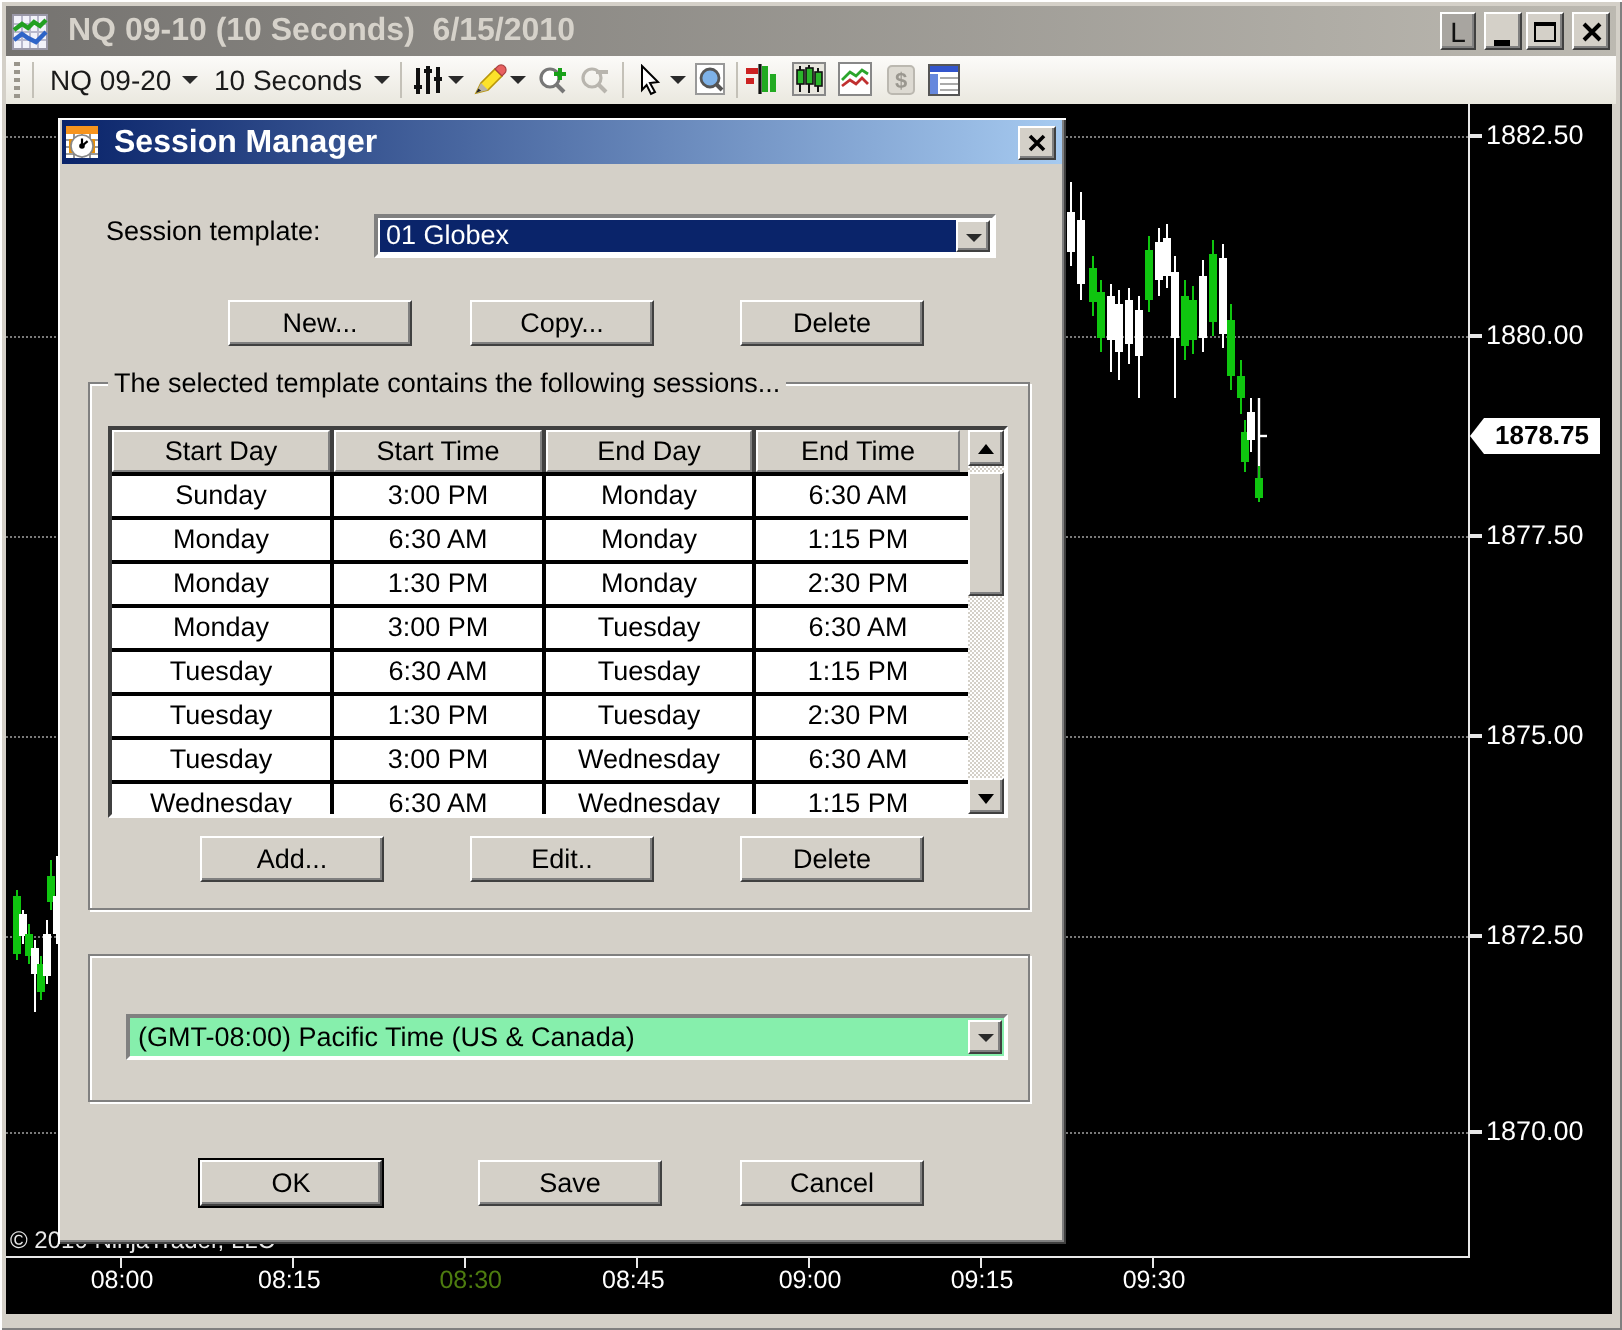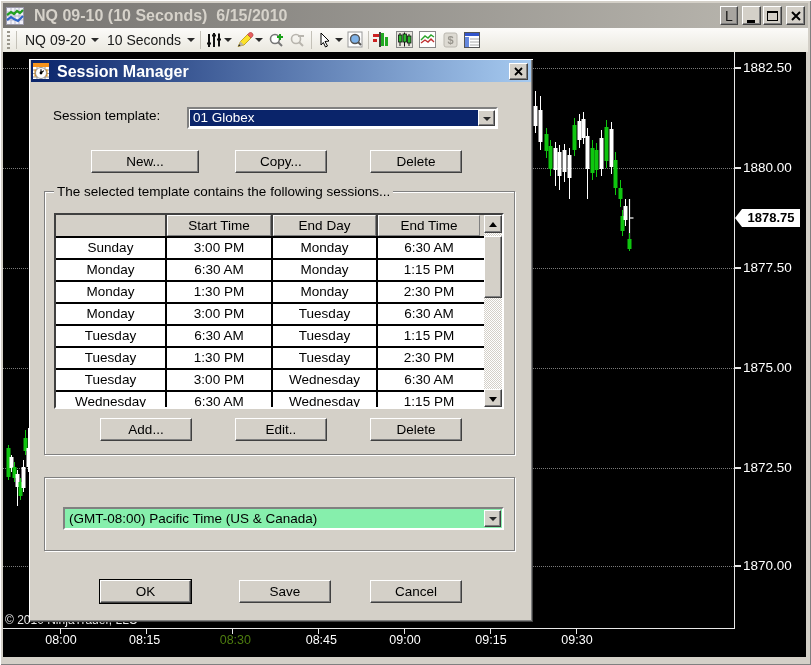--- a/index.html
+++ b/index.html
@@ -153,21 +153,21 @@
   <div class="abs" style="left:57px;top:577px;width:1px;height:5px;background:#E8E8E8;"></div>
   <div class="abs" style="left:143px;top:577px;width:1px;height:5px;background:#E8E8E8;"></div>
   <div class="abs" style="left:229px;top:577px;width:1px;height:5px;background:#E8E8E8;"></div>
   <div class="abs" style="left:315px;top:577px;width:1px;height:5px;background:#E8E8E8;"></div>
   <div class="abs" style="left:401px;top:577px;width:1px;height:5px;background:#E8E8E8;"></div>
   <div class="abs" style="left:487px;top:577px;width:1px;height:5px;background:#E8E8E8;"></div>
   <div class="abs" style="left:573px;top:577px;width:1px;height:5px;background:#E8E8E8;"></div>
   <div class="abs" style="left:40px;top:581px;width:36px;color:#fff;font-size:12.5px;text-align:center;">08:00</div>
   <div class="abs" style="left:126px;top:581px;width:36px;color:#fff;font-size:12.5px;">08:15</div>
   <div class="abs" style="left:212px;top:581px;width:36px;color:#4d7c0f;font-size:12.5px;text-align:right;">08:30</div>
-  <div class="abs" style="left:298px;top:581px;width:36px;color:#fff;font-size:12.5px;text-align:right;">08:45</div>
+  <div class="abs" style="left:298px;top:581px;width:36px;color:#fff;font-size:12.5px;text-align:left;">08:45</div>
   <div class="abs" style="left:384px;top:581px;width:36px;color:#fff;font-size:12.5px;text-align:center;">09:00</div>
   <div class="abs" style="left:470px;top:581px;width:36px;color:#fff;font-size:12.5px;text-align:center;">09:15</div>
   <div class="abs" style="left:556px;top:581px;width:36px;color:#fff;font-size:12.5px;text-align:center;">09:30</div>
 
   <div class="abs" style="left:2px;top:561px;color:#E8E8E8;font-size:12px;">© 2010 NinjaTrader, LLC</div>
 
   <svg class="abs" id="candles" style="left:0;top:0" width="803" height="605" viewBox="0 0 803 605">
       <line x1="626.5" y1="147" x2="626.5" y2="187" stroke="#fff" stroke-width="1.2"></line>
       <line x1="626.5" y1="166" x2="630.5" y2="166" stroke="#fff" stroke-width="1.2"></line>
       <line x1="532.5" y1="39" x2="532.5" y2="81" stroke="#FFFFFF" stroke-width="1"></line>
@@ -255,30 +255,31 @@
   </div>
 
   <div class="abs" style="left:24px;top:49px;">Session template:</div>
   <div class="abs sunk" style="left:158px;top:48px;width:311px;height:22px;background:#fff;">
     <div class="abs" style="left:1px;top:1px;right:18px;bottom:1px;background:#0A246A;color:#fff;padding-left:3px;line-height:16px;">01 Globex</div>
     <div class="abs btn" style="right:1px;top:1px;width:17px;height:16px;">
         <div class="dd" style="margin:6px auto 0;"></div>
       </div>
   </div>
 
-  <div class="abs btn" style="left:62px;top:91px;width:108px;height:23px;line-height:22px;">New...</div>
+  <div class="abs btn" style="left:85px;top:91px;width:92px;height:23px;line-height:22px;">New...</div>
   <div class="abs btn" style="left:206px;top:91px;width:92px;height:23px;line-height:22px;">Copy...</div>
   <div class="abs btn" style="left:341px;top:91px;width:92px;height:23px;line-height:22px;">Delete</div>
 
   <div class="abs grp" style="left:15px;top:132px;width:471px;height:264px;"></div>
   <div class="abs" style="left:25px;top:125px;background:#D4D0C8;padding:0 3px;">The selected template contains the following sessions...</div>
 
   <div class="abs" id="tbl" style="left:25px;top:154px;width:450px;height:196px;border:2px solid;border-color:#404040 #FFFFFF #FFFFFF #404040;background:#fff;overflow:hidden;font-size:13.5px;">
 
     <div class="abs" id="thead" style="left:0;top:0;width:428px;height:23px;background:#D4D0C8;border-bottom:2px solid #000;">
+        <div class="abs" style="left: 0px; top: 0px; width: 109px; height: 21px; background: rgb(212, 208, 200); border-width: 1px; border-style: solid; border-image: initial; border-color: rgb(255, 255, 255) rgb(128, 128, 128) rgb(128, 128, 128) rgb(255, 255, 255); text-align: center; line-height: 20px;">Start Day</div>
         <div class="abs" style="left: 109px; top: 0px; width: 2px; height: 21px; background: rgb(64, 64, 64);"></div>
         <div class="abs" style="left: 111px; top: 0px; width: 104px; height: 21px; background: rgb(212, 208, 200); border-width: 1px; border-style: solid; border-image: initial; border-color: rgb(255, 255, 255) rgb(128, 128, 128) rgb(128, 128, 128) rgb(255, 255, 255); text-align: center; line-height: 20px;">Start Time</div>
         <div class="abs" style="left: 215px; top: 0px; width: 2px; height: 21px; background: rgb(64, 64, 64);"></div>
         <div class="abs" style="left: 217px; top: 0px; width: 103px; height: 21px; background: rgb(212, 208, 200); border-width: 1px; border-style: solid; border-image: initial; border-color: rgb(255, 255, 255) rgb(128, 128, 128) rgb(128, 128, 128) rgb(255, 255, 255); text-align: center; line-height: 20px;">End Day</div>
         <div class="abs" style="left: 320px; top: 0px; width: 2px; height: 21px; background: rgb(64, 64, 64);"></div>
         <div class="abs" style="left: 322px; top: 0px; width: 102px; height: 21px; background: rgb(212, 208, 200); border-width: 1px; border-style: solid; border-image: initial; border-color: rgb(255, 255, 255) rgb(128, 128, 128) rgb(128, 128, 128) rgb(255, 255, 255); text-align: center; line-height: 20px;">End Time</div>
       </div>
 
     <div class="abs" id="tbody" style="left:0;top:23px;width:428px;">
         <div style="position:relative;width:428px;height:22px;border-bottom:2px solid #000;background:#fff;">

